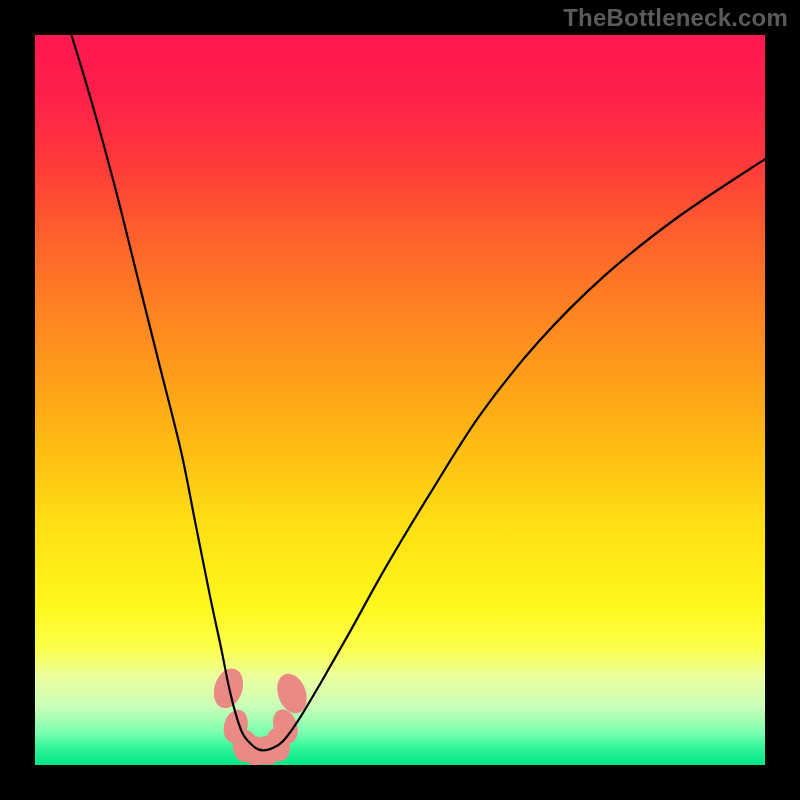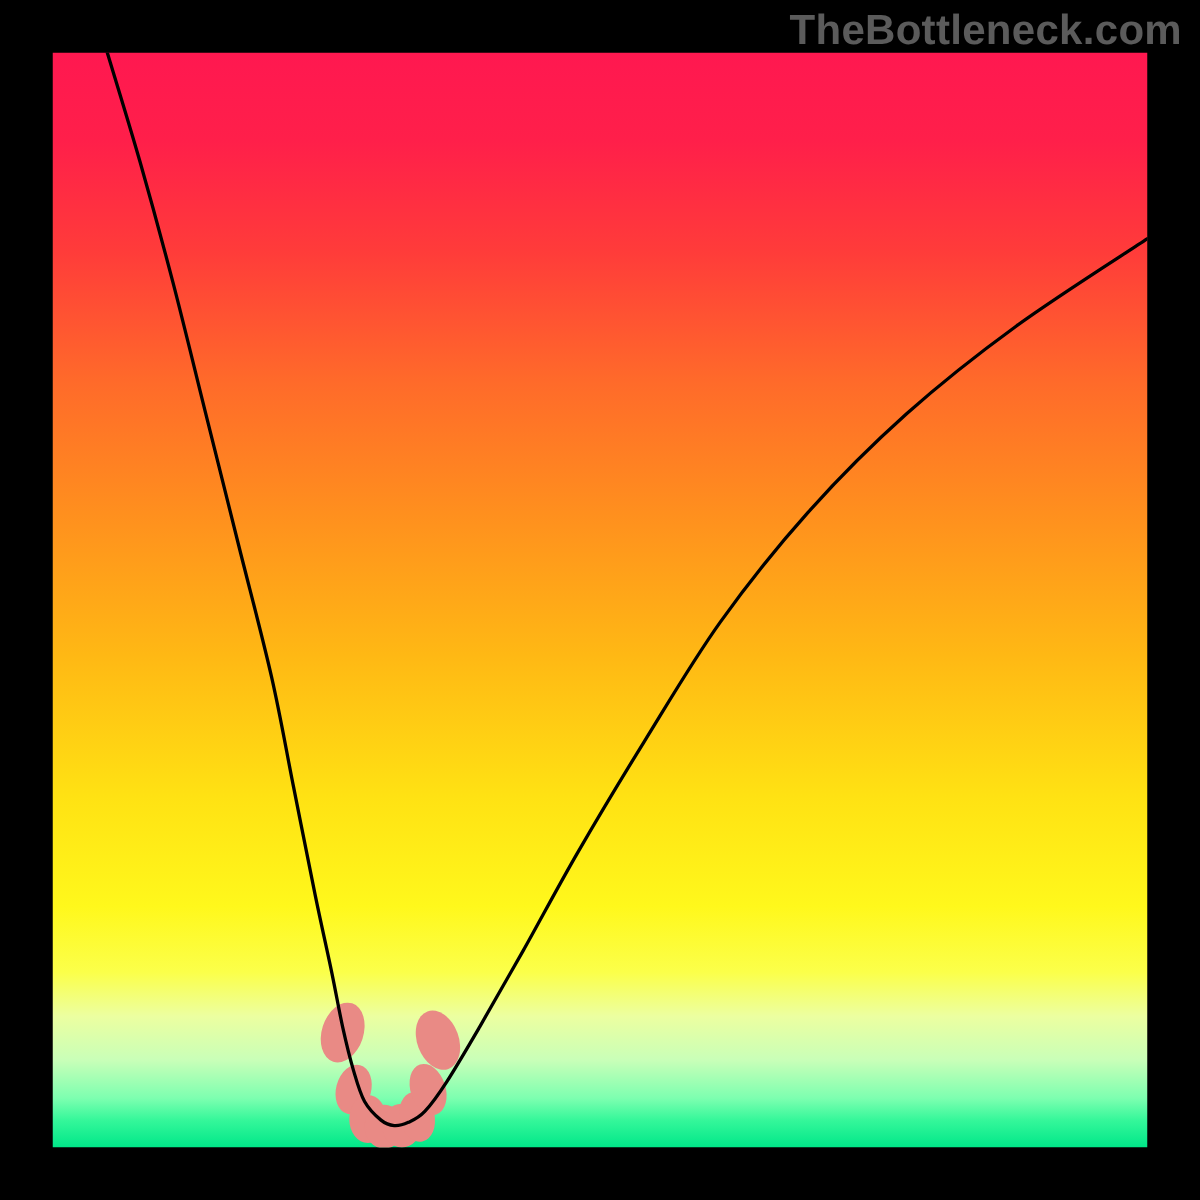--- a/index.html
+++ b/index.html
@@ -22,21 +22,21 @@
   }
   .gradient {
     position: absolute;
     left: 0; top: 0; right: 0; bottom: 0;
   }
   .watermark {
     position: absolute;
     top: 4px;
     right: 12px;
     font-family: Arial, Helvetica, sans-serif;
-    font-size: 28px;
+    font-size: 24px;
     font-weight: 600;
     color: #5b5b5b;
     letter-spacing: 0.2px;
     user-select: none;
   }
   svg.curve {
     position: absolute;
     left: 0; top: 0;
   }
 </style>

